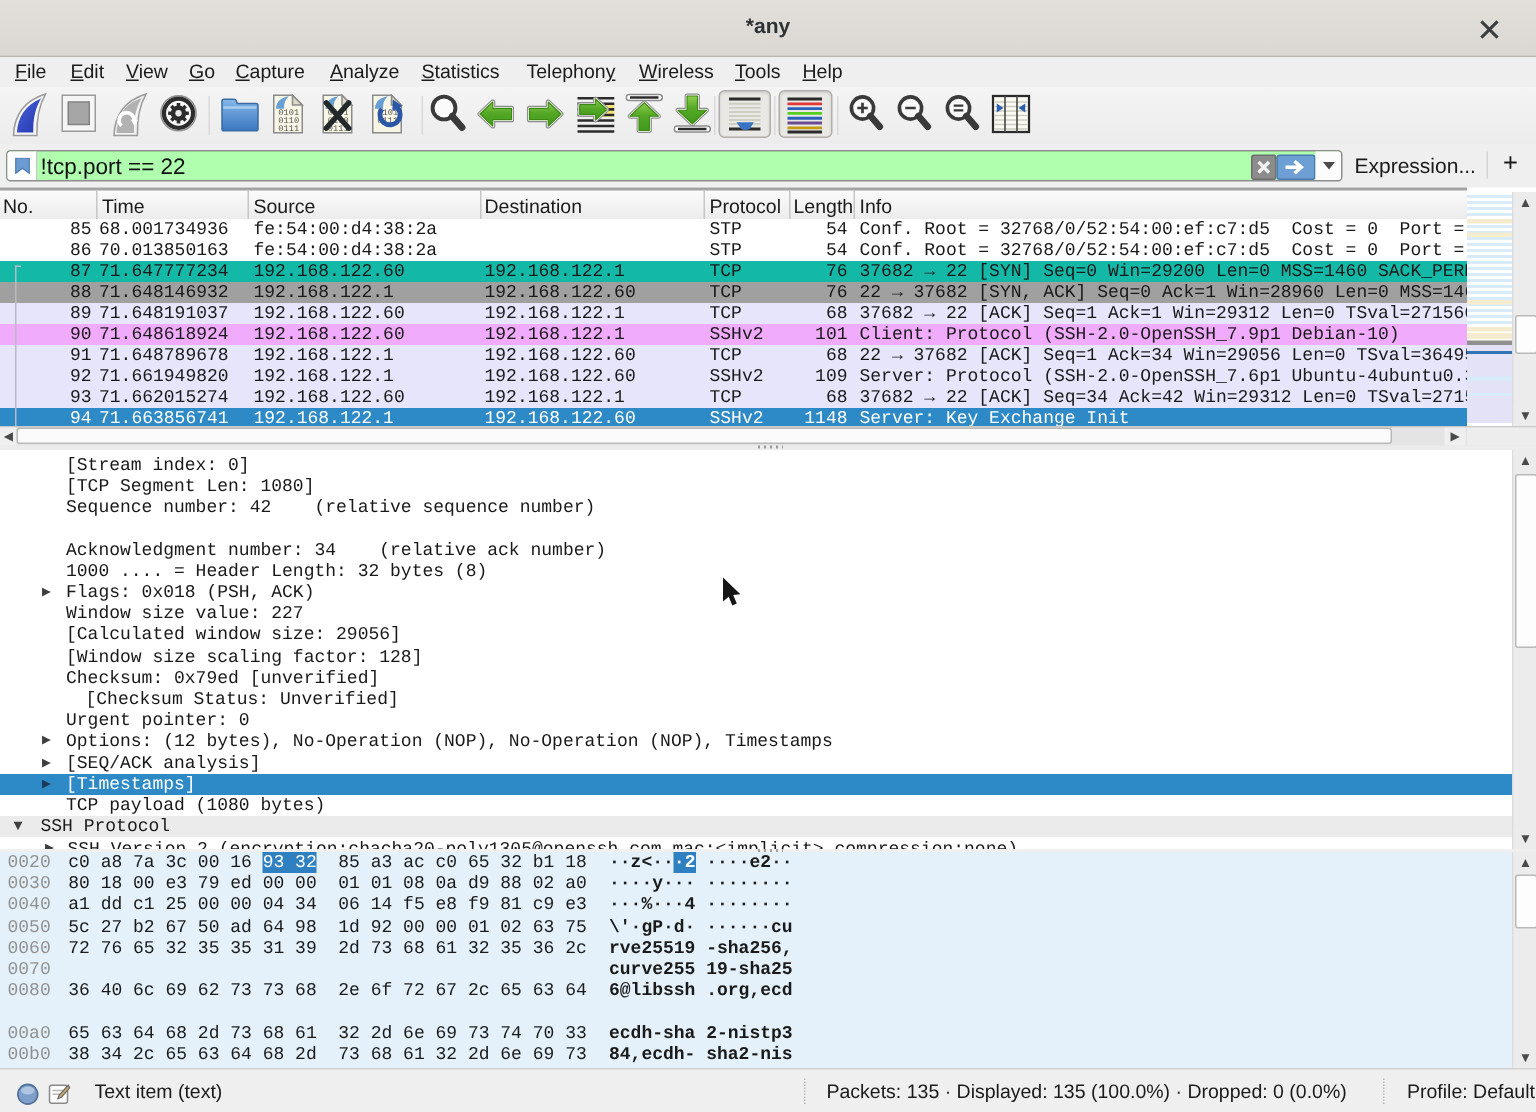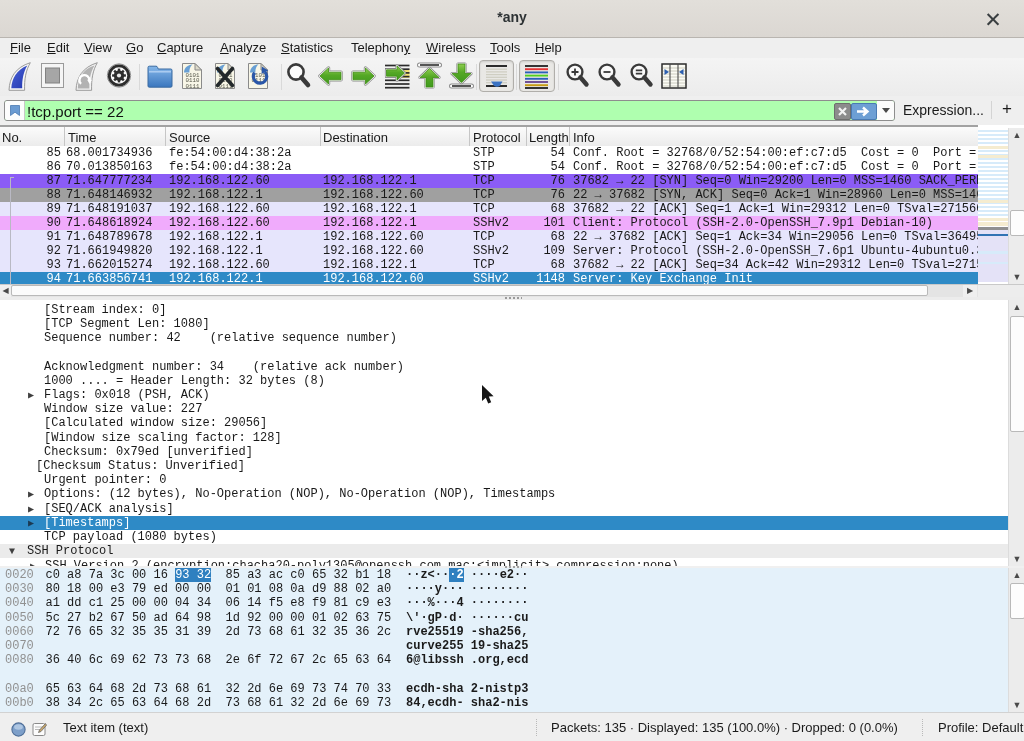--- a/index.html
+++ b/index.html
@@ -313,21 +313,21 @@
 <span style="left:573px">Info</span>
 <div class="hsep" style="left:64px"></div>
         <div class="hsep" style="left:165px"></div>
 <div class="hsep" style="left:320px"></div>
         <div class="hsep" style="left:469px"></div>
 <div class="hsep" style="left:526px"></div>
         <div class="hsep" style="left:569px"></div>
 </div>
 <div class="prow" style="top:21px;background:#fff"><span class="c-no">85</span><span class="c-t">68.001734936</span><span class="c-s">fe:54:00:d4:38:2a</span><span class="c-d"></span><span class="c-p">STP</span><span class="c-l">54</span><span class="c-i">Conf. Root = 32768/0/52:54:00:ef:c7:d5  Cost = 0  Port = 0x8001</span></div>
 <div class="prow" style="top:35px;background:#fff"><span class="c-no">86</span><span class="c-t">70.013850163</span><span class="c-s">fe:54:00:d4:38:2a</span><span class="c-d"></span><span class="c-p">STP</span><span class="c-l">54</span><span class="c-i">Conf. Root = 32768/0/52:54:00:ef:c7:d5  Cost = 0  Port = 0x8001</span></div>
-<div class="prow" style="top:49px;background:#8b5cf6"><span class="c-no">87</span><span class="c-t">71.647777234</span><span class="c-s">192.168.122.60</span><span class="c-d">192.168.122.1</span><span class="c-p">TCP</span><span class="c-l">76</span><span class="c-i">37682 → 22 [SYN] Seq=0 Win=29200 Len=0 MSS=1460 SACK_PERM=1 TSv</span></div>
+<div class="prow" style="top:49px;background:#14b8a6"><span class="c-no">87</span><span class="c-t">71.647777234</span><span class="c-s">192.168.122.60</span><span class="c-d">192.168.122.1</span><span class="c-p">TCP</span><span class="c-l">76</span><span class="c-i">37682 → 22 [SYN] Seq=0 Win=29200 Len=0 MSS=1460 SACK_PERM=1 TSv</span></div>
 <div class="prow" style="top:63px;background:#a0a0a0"><span class="c-no">88</span><span class="c-t">71.648146932</span><span class="c-s">192.168.122.1</span><span class="c-d">192.168.122.60</span><span class="c-p">TCP</span><span class="c-l">76</span><span class="c-i">22 → 37682 [SYN, ACK] Seq=0 Ack=1 Win=28960 Len=0 MSS=1460 SACK</span></div>
 <div class="prow" style="top:77px;background:#e6e5fc"><span class="c-no">89</span><span class="c-t">71.648191037</span><span class="c-s">192.168.122.60</span><span class="c-d">192.168.122.1</span><span class="c-p">TCP</span><span class="c-l">68</span><span class="c-i">37682 → 22 [ACK] Seq=1 Ack=1 Win=29312 Len=0 TSval=2715608113 T</span></div>
 <div class="prow" style="top:91px;background:#f0abfc"><span class="c-no">90</span><span class="c-t">71.648618924</span><span class="c-s">192.168.122.60</span><span class="c-d">192.168.122.1</span><span class="c-p">SSHv2</span><span class="c-l">101</span><span class="c-i">Client: Protocol (SSH-2.0-OpenSSH_7.9p1 Debian-10)</span></div>
 <div class="prow" style="top:105px;background:#e6e5fc"><span class="c-no">91</span><span class="c-t">71.648789678</span><span class="c-s">192.168.122.1</span><span class="c-d">192.168.122.60</span><span class="c-p">TCP</span><span class="c-l">68</span><span class="c-i">22 → 37682 [ACK] Seq=1 Ack=34 Win=29056 Len=0 TSval=36495549367</span></div>
 <div class="prow" style="top:119px;background:#e6e5fc"><span class="c-no">92</span><span class="c-t">71.661949820</span><span class="c-s">192.168.122.1</span><span class="c-d">192.168.122.60</span><span class="c-p">SSHv2</span><span class="c-l">109</span><span class="c-i">Server: Protocol (SSH-2.0-OpenSSH_7.6p1 Ubuntu-4ubuntu0.3)</span></div>
 <div class="prow" style="top:133px;background:#e6e5fc"><span class="c-no">93</span><span class="c-t">71.662015274</span><span class="c-s">192.168.122.60</span><span class="c-d">192.168.122.1</span><span class="c-p">TCP</span><span class="c-l">68</span><span class="c-i">37682 → 22 [ACK] Seq=34 Ack=42 Win=29312 Len=0 TSval=2715608127</span></div>
 <div class="prow" style="top:147px;height:12px;background:#2e8ac6;color:#fff"><span class="c-no">94</span><span class="c-t">71.663856741</span><span class="c-s">192.168.122.1</span><span class="c-d">192.168.122.60</span><span class="c-p">SSHv2</span><span class="c-l">1148</span><span class="c-i">Server: Key Exchange Init</span></div>
 <div class="abs" style="left:10px;top:52px;width:1px;height:107px;background:#b9b9c4"></div>
 <div class="abs" style="left:10px;top:52px;width:4px;height:1px;background:#b9b9c4"></div>
 <div id="mmap">
@@ -359,21 +359,21 @@
 <div class="dline" style="top:3px"><span style="position:absolute;left:44px">[Stream index: 0]</span></div>
 <div class="dline" style="top:17px"><span style="position:absolute;left:44px">[TCP Segment Len: 1080]</span></div>
 <div class="dline" style="top:31px"><span style="position:absolute;left:44px">Sequence number: 42    (relative sequence number)</span></div>
 <div class="dline" style="top:60px"><span style="position:absolute;left:44px">Acknowledgment number: 34    (relative ack number)</span></div>
 <div class="dline" style="top:74px"><span style="position:absolute;left:44px">1000 .... = Header Length: 32 bytes (8)</span></div>
 <div class="dline" style="top:88px"><span class="dtri" style="left:28px">▶</span><span style="position:absolute;left:44px">Flags: 0x018 (PSH, ACK)</span></div>
 <div class="dline" style="top:102px"><span style="position:absolute;left:44px">Window size value: 227</span></div>
 <div class="dline" style="top:116px"><span style="position:absolute;left:44px">[Calculated window size: 29056]</span></div>
 <div class="dline" style="top:131px"><span style="position:absolute;left:44px">[Window size scaling factor: 128]</span></div>
 <div class="dline" style="top:145px"><span style="position:absolute;left:44px">Checksum: 0x79ed [unverified]</span></div>
-<div class="dline" style="top:159px"><span style="position:absolute;left:36px">[Checksum Status: Unverified]</span></div>
+<div class="dline" style="top:159px"><span style="position:absolute;left:57px">[Checksum Status: Unverified]</span></div>
 <div class="dline" style="top:173px"><span style="position:absolute;left:44px">Urgent pointer: 0</span></div>
 <div class="dline" style="top:187px"><span class="dtri" style="left:28px">▶</span><span style="position:absolute;left:44px">Options: (12 bytes), No-Operation (NOP), No-Operation (NOP), Timestamps</span></div>
 <div class="dline" style="top:202px"><span class="dtri" style="left:28px">▶</span><span style="position:absolute;left:44px">[SEQ/ACK analysis]</span></div>
 <div class="dline" style="top:216px;background:#2e8ac6;color:#fff"><span class="dtri" style="left:28px;color:#1c3a52">▶</span><span style="position:absolute;left:44px">[Timestamps]</span></div>
 <div class="dline" style="top:230px"><span style="position:absolute;left:44px">TCP payload (1080 bytes)</span></div>
 <div class="dline" style="top:244px;background:#ebebeb"><span class="dtri" style="left:9px">▼</span><span style="position:absolute;left:27px">SSH Protocol</span></div>
 <div class="dline" style="top:259px"><span class="dtri" style="left:30px">▶</span><span style="position:absolute;left:45px">SSH Version 2 (encryption:chacha20-poly1305@openssh.com mac:&lt;implicit&gt; compression:none)</span></div>
 <div class="vsb" style="left:1008px;top:0;height:266px">
  <div class="sbbtn" style="top:0">▲</div>
  <div class="sbbtn" style="top:252px">▼</div>

